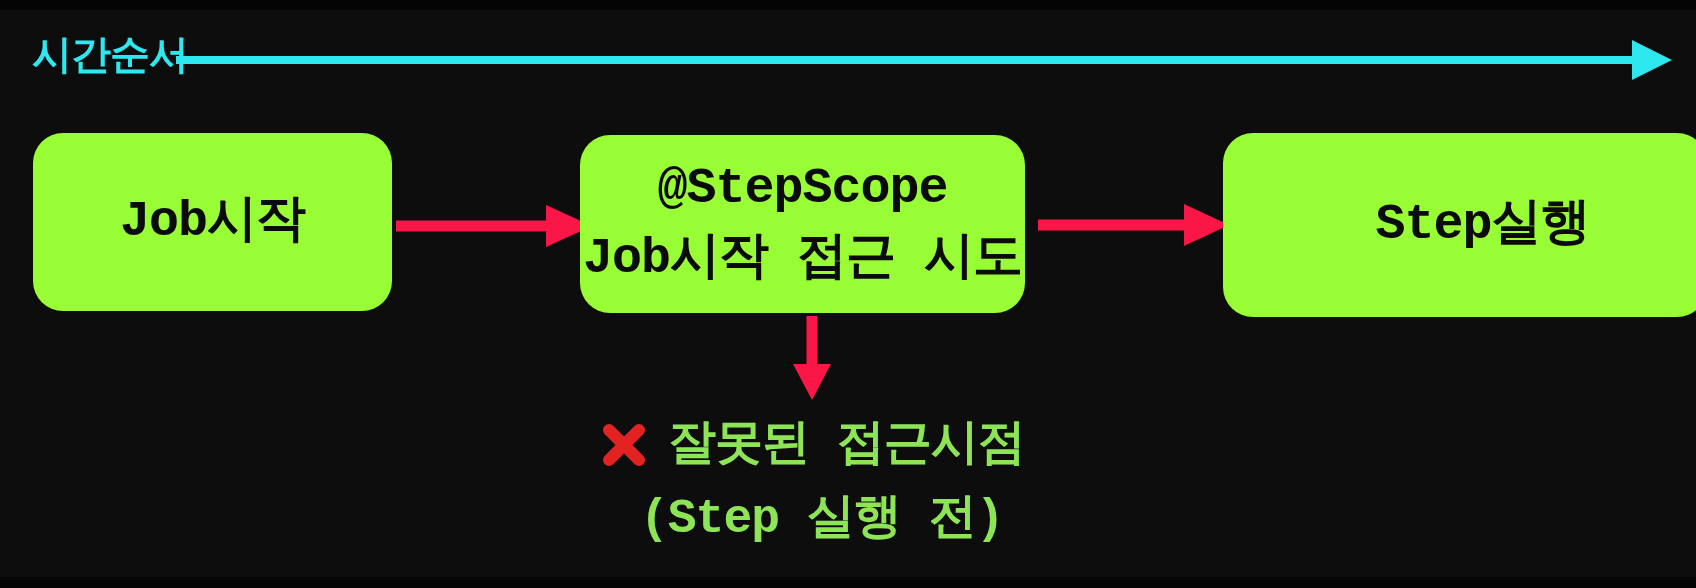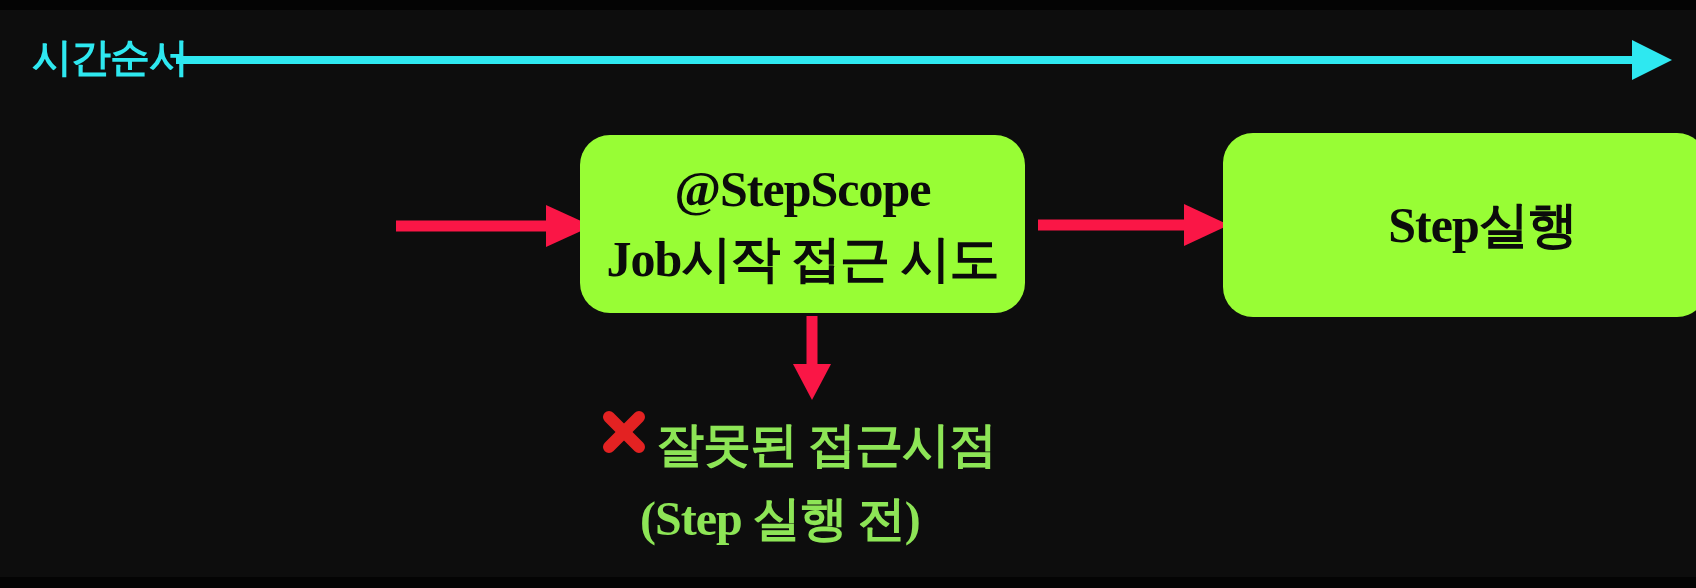--- a/index.html
+++ b/index.html
@@ -2,21 +2,21 @@
 <html style="--background: #0D0D0D; --box-fill: #98FD35; --box-text: #0B0B0B; --flow-arrow: #FA1646; --timeline: #2EE8F0; --caption-text: #8DE556; --cross-mark: #E32222;"><head>
 <meta charset="utf-8">
 <style>
   html, body { margin: 0; padding: 0; background: #000; }
   .stage {
     position: relative;
     width: 1696px;
     height: 588px;
     background: var(--background, #0D0D0D);
     overflow: hidden;
-    font-family: Liberation Serif, serif;
+    font-family: Liberation Mono, monospace;
   }
   .edge-strip {
     position: absolute; left: 0; width: 100%;
     background: #040404;
   }
   .edge-strip.top { top: 0; height: 10px; }
   .edge-strip.bottom { bottom: 0; height: 11px; }
 
   .timeline-label {
     position: absolute;
@@ -61,21 +61,22 @@
     left: 600px; top: 408px;
     color: var(--caption-text, #8DE556);
     font-size: 48px;
     line-height: 74px;
     font-weight: 800;
     letter-spacing: -1px;
     white-space: nowrap;
   }
   .caption-line1 {
     display: flex;
-    gap: 8px;
+    align-items: center;
+    gap: 20px;
     height: 74px;
   }
   .caption-line2 { height: 74px; margin-left: 40px; }
   .cross {
     width: 48px; height: 48px;
     flex: 0 0 48px;
   }
   .cross line {
     stroke: var(--cross-mark, #E32222);
     stroke-width: 12;
@@ -104,20 +105,23 @@
     <g class="flow-stroke">
       <line x1="1038" y1="225" x2="1188" y2="225" stroke-width="11"></line>
       <polygon points="1184,204 1229,225 1184,246"></polygon>
     </g>
     <g class="flow-stroke">
       <line x1="812" y1="316" x2="812" y2="368" stroke-width="11"></line>
       <polygon points="793,364 831,364 812,400"></polygon>
     </g>
   </svg>
 
+  <div class="node node-job">
+    <span class="line">Job시작</span>
+  </div>
 
   <div class="node node-scope">
     <span class="line">@StepScope</span>
     <span class="line">Job시작 접근 시도</span>
   </div>
 
   <div class="node node-step">
     <span class="line">Step실행</span>
   </div>
 

